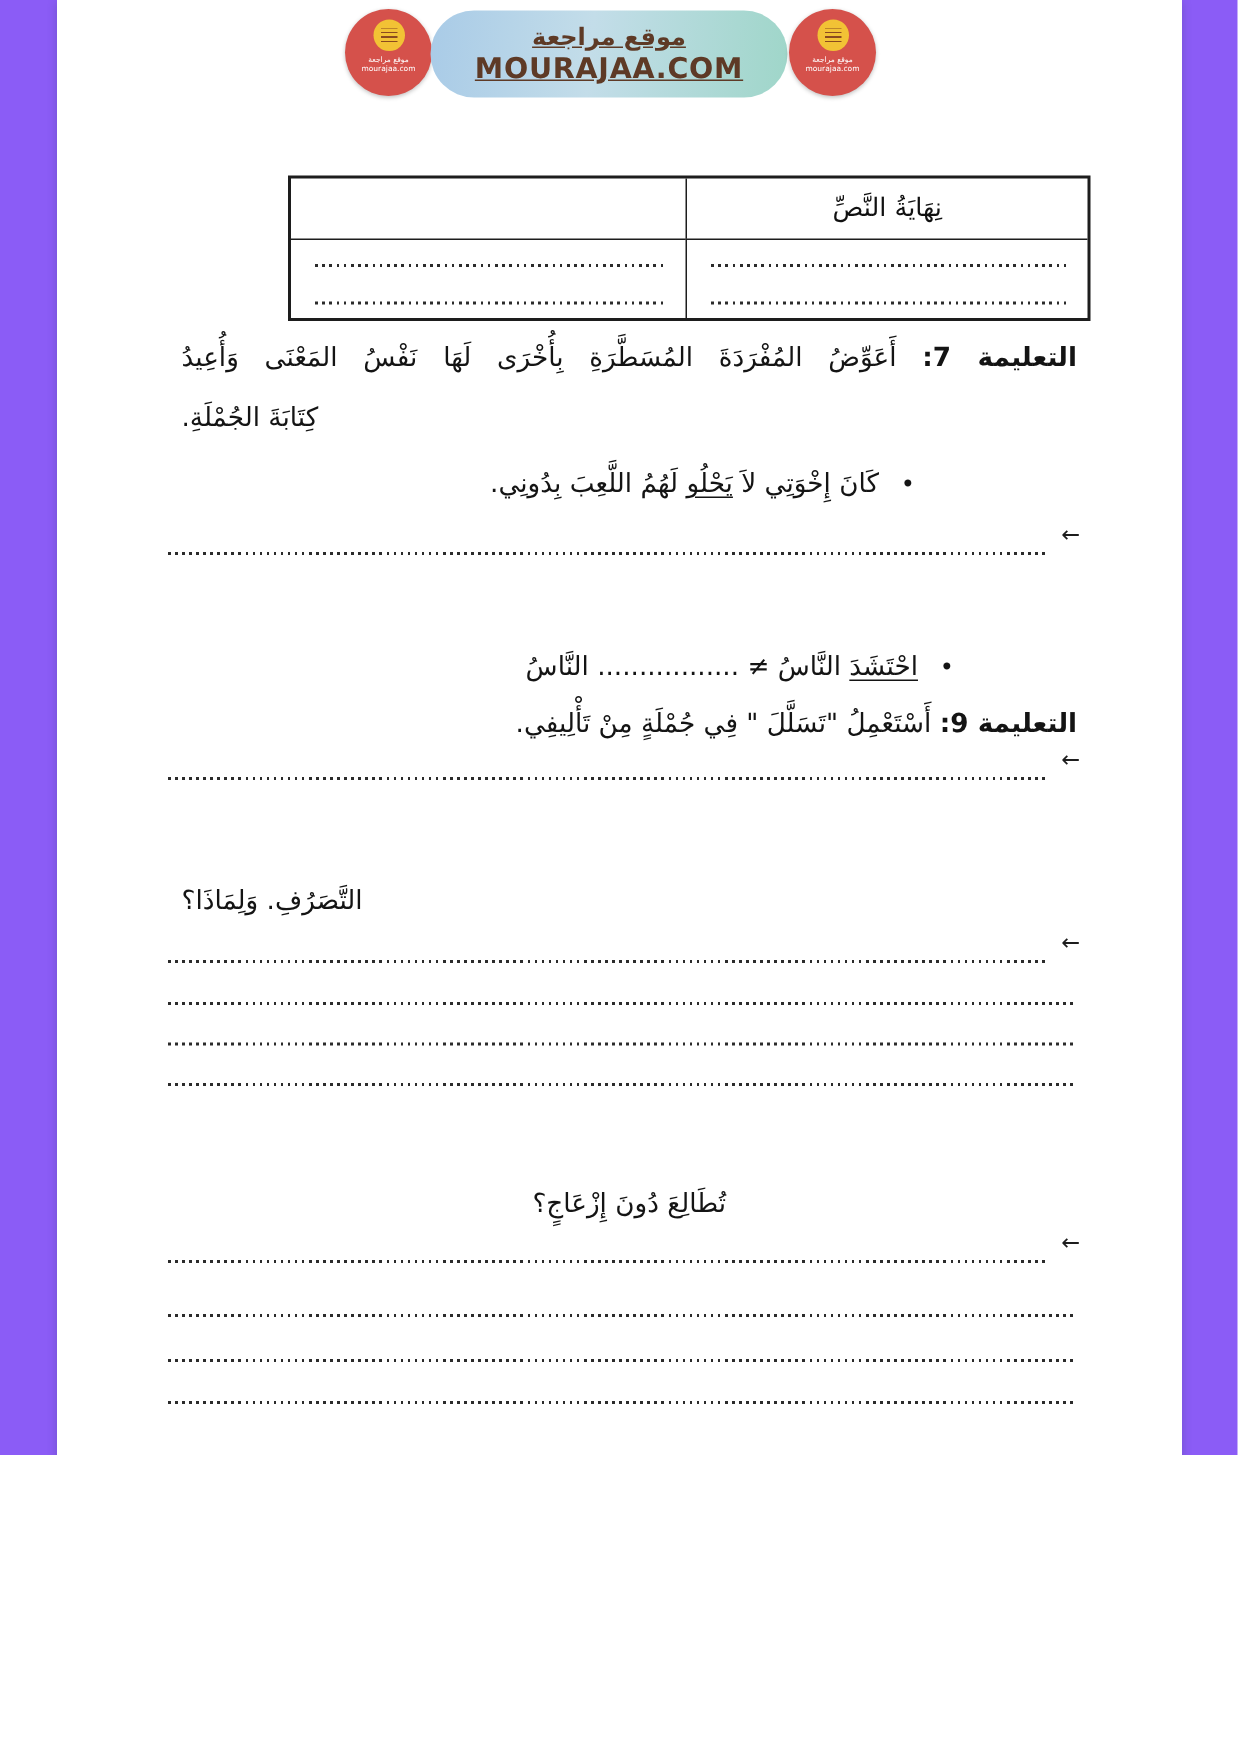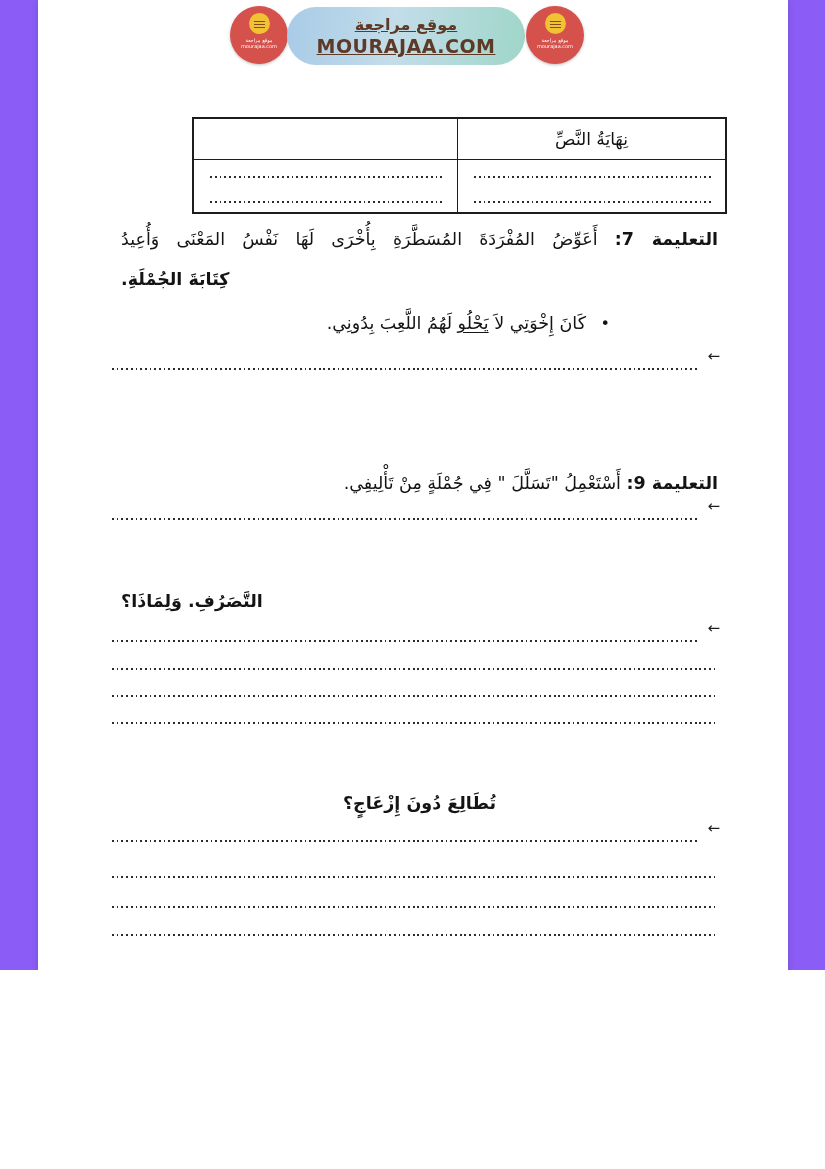--- a/index.html
+++ b/index.html
@@ -45,21 +45,21 @@
   .tt-bcell { height:53px; position:relative; border-top:1.5px solid #1d1d1d; }
   .tt-row .tt-bcell:first-child { border-left:1.5px solid #1d1d1d; }
   .tt-dots { position:absolute; left:6%; right:5%; height:2.2px;
              background:repeating-linear-gradient(90deg,#2b2b2b 0 1.8px,transparent 1.8px 4.8px); }
   .tt-dots.d1 { top:16px; } .tt-dots.d2 { top:41px; }
 
   
   .para { position:absolute; left:121px; right:107px; direction:rtl; font-size:17.5px;
           line-height:30px; color:#141414; text-align:right; }
   .jline { text-align:justify; text-align-last:justify; }
-  .cont  { text-align:left;font-weight:bold; }
+  .cont  { text-align:left; }
   .lbl   { font-weight:bold; }
   .u     { text-decoration:underline; text-underline-offset:3px; }
 
   #t7l1{top:224px;} #t7l2{top:264px;}
   #b7  {top:308px; padding-right:108px;}
   #t8  {top:388px;}
   #b8  {top:430px; padding-right:82px;}
   #t9  {top:468px;}
   #t10l1{top:546px;} #t10l2{top:586px;}
   #t11l1{top:748px;} #t11l2{top:788px;text-align:center;}
@@ -126,20 +126,24 @@
     <span class="bdot">•</span>
     <span>كَانَ إِخْوَتِي لاَ </span><span class="u">يَحْلُو</span><span> لَهُمُ اللَّعِبَ بِدُونِي.</span>
   </div>
 
   <div class="ansline has-arrow" id="al1">
     <span class="arrow-glyph">←</span>
     <div class="dots"></div>
   </div>
 
 
+  <div class="para" id="b8">
+    <span class="bdot">•</span>
+    <span class="u">احْتَشَدَ</span><span> النَّاسُ ≠ ................. النَّاسُ</span>
+  </div>
 
   <div class="para" id="t9">
     <span class="lbl">التعليمة 9:</span>
     <span>أَسْتَعْمِلُ "تَسَلَّلَ " فِي جُمْلَةٍ مِنْ تَأْلِيفِي.</span>
   </div>
 
   <div class="ansline has-arrow" id="al2">
     <span class="arrow-glyph">←</span>
     <div class="dots"></div>
   </div>

